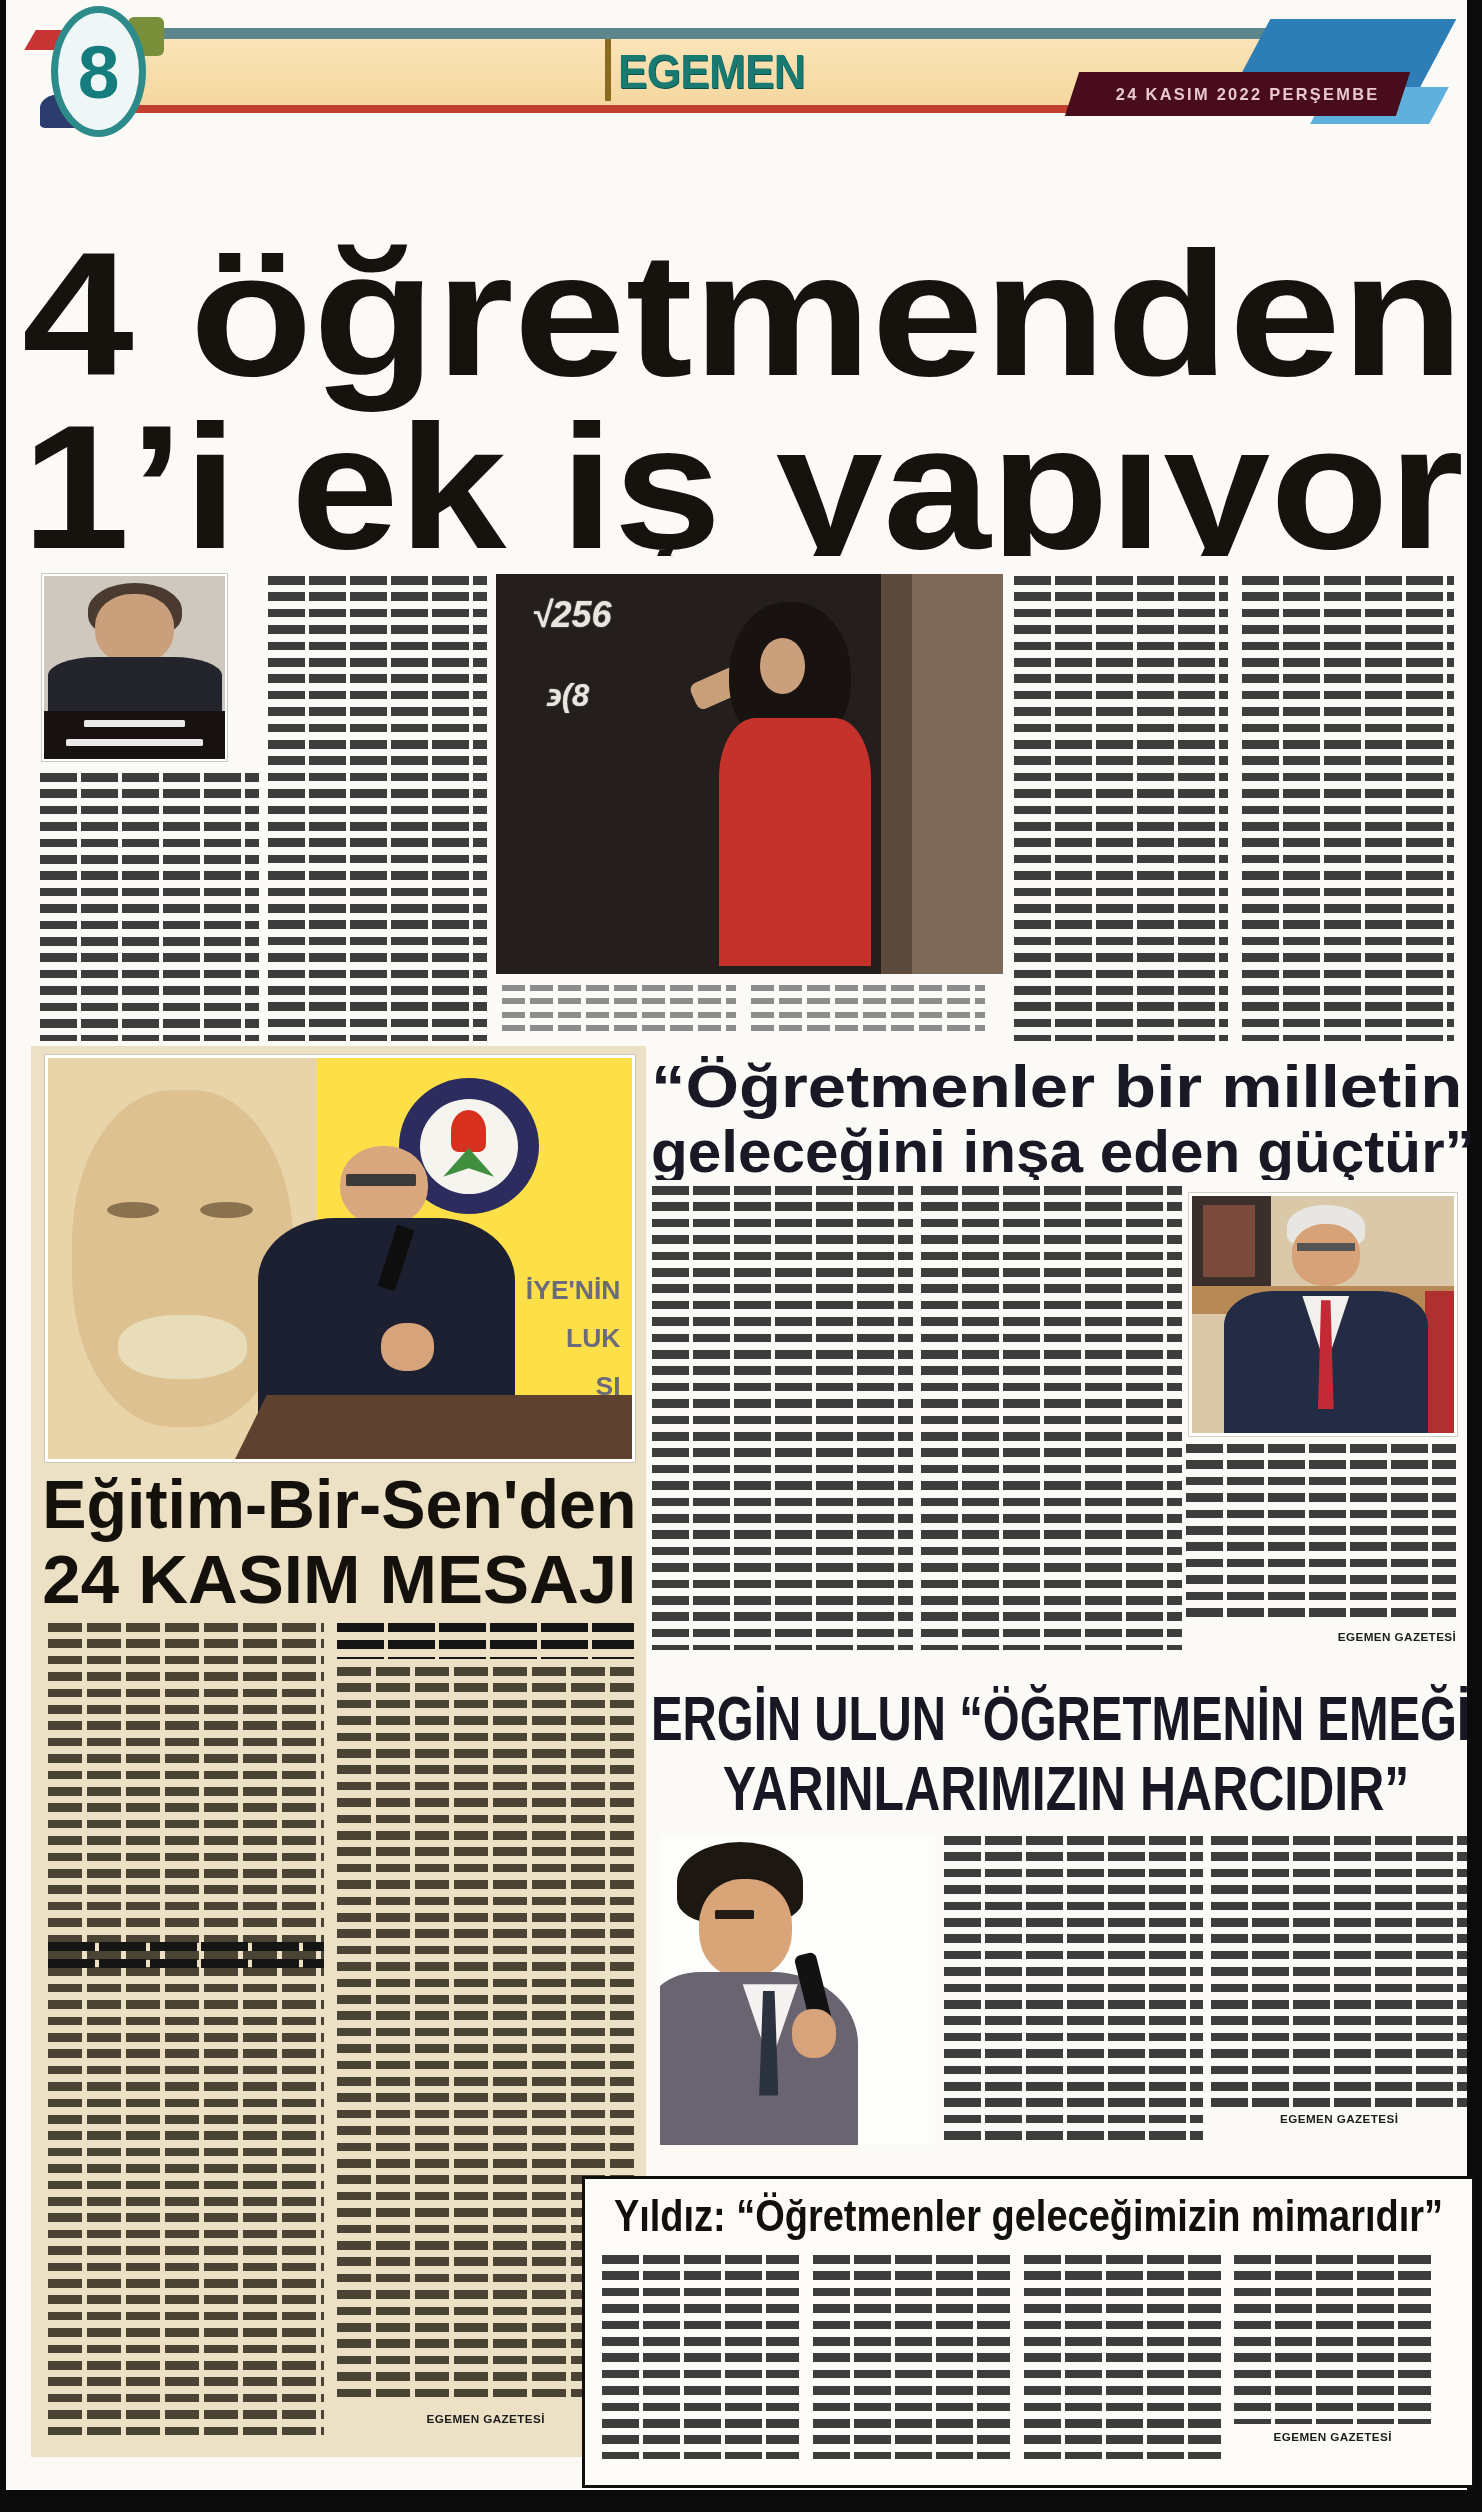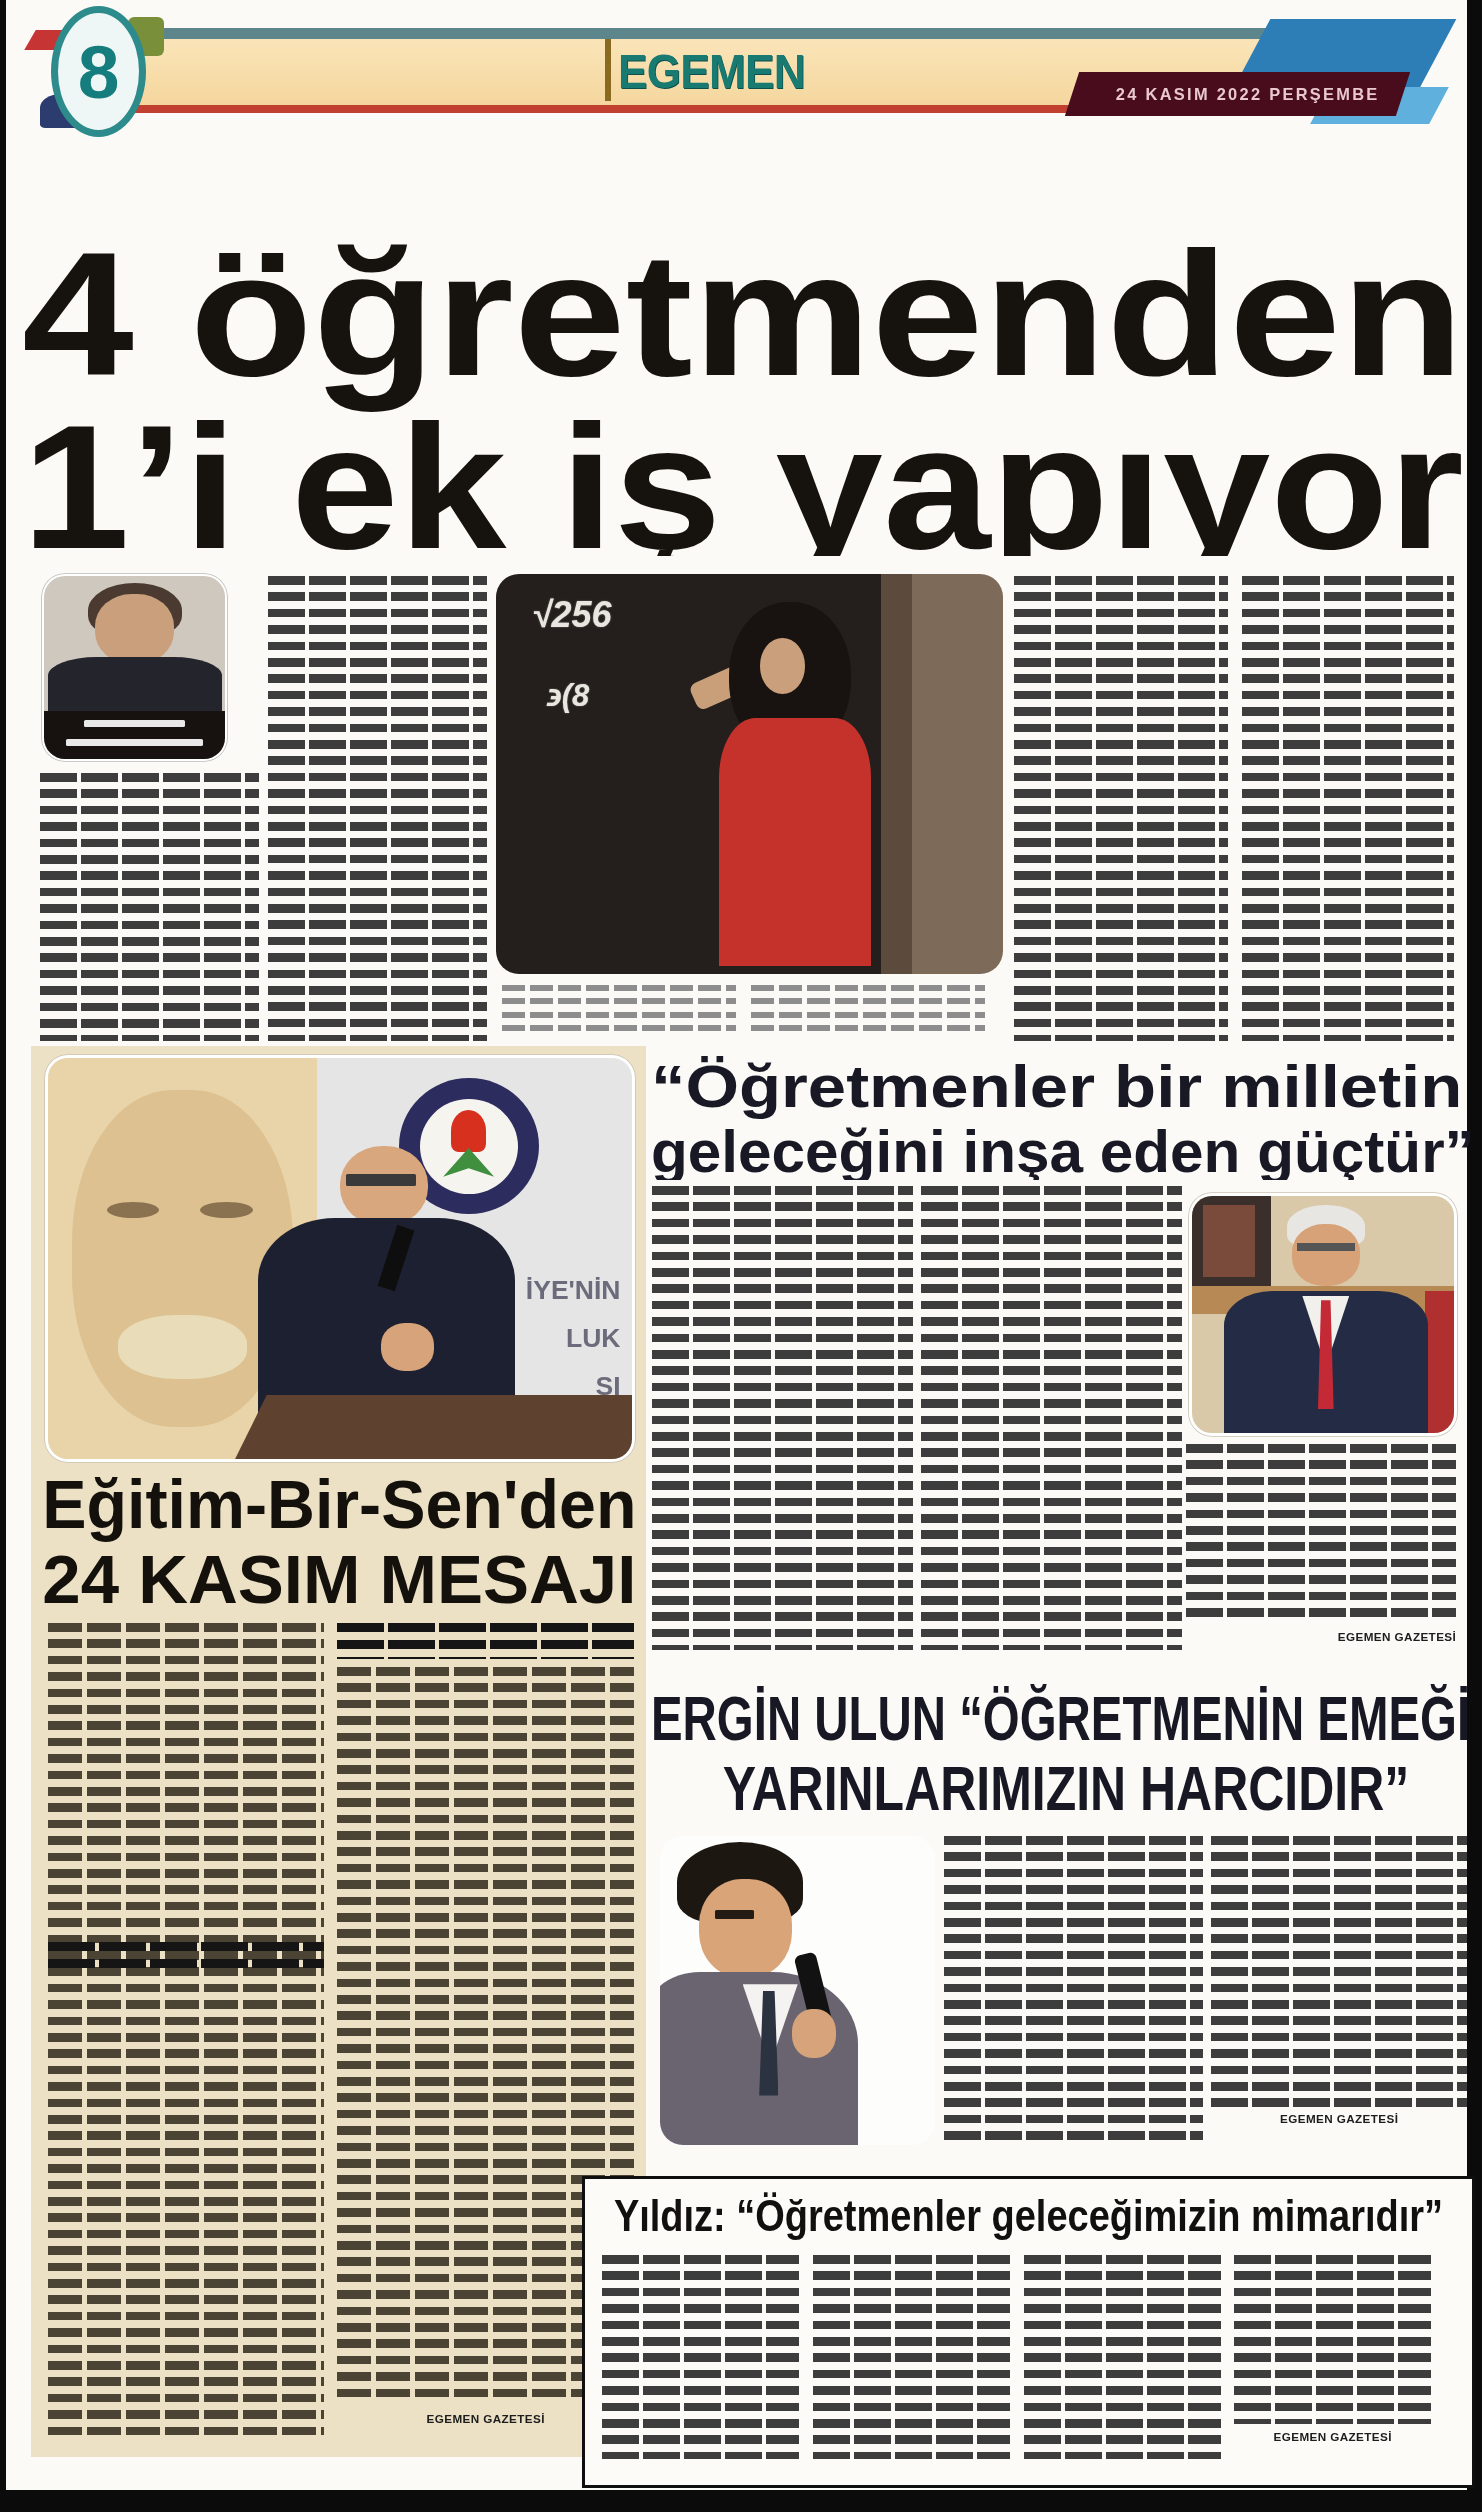--- a/index.html
+++ b/index.html
@@ -33,21 +33,21 @@
           display:flex;align-items:center;justify-content:center;}
   .badge8 span{color:#157d7d;font-size:75px;font-weight:bold;}
   .brand{color:#187a71;font-size:48px;font-weight:bold;letter-spacing:-0.8px;
          transform:scaleX(.92);transform-origin:left;text-shadow:0.8px 0.8px 0 #0d4f4a;}
   .ribbon{background:#480c1d;transform:skewX(-18deg);display:flex;align-items:center;
           justify-content:flex-end;}
   .ribbon span{transform:skewX(18deg);color:#e9c9cf;font-size:16.4px;font-weight:bold;
                letter-spacing:2.3px;padding-right:23.4px;}
 
   
-  .photo{overflow:hidden;border-radius:23px;}
+  .photo{overflow:hidden;}
   .wframe{border:3.9px solid #ffffff;box-shadow:0 0 0 0.8px #c9c2b2;}
 
   
   .headshot{background:#cfc8bf;}
   .hs-hair{position:absolute;left:24%;top:4%;width:52%;height:30%;background:#4a3a30;border-radius:50% 50% 40% 40%;}
   .hs-face{position:absolute;left:28%;top:10%;width:44%;height:38%;background:#c9a07b;border-radius:46%;}
   .hs-torso{position:absolute;left:2%;top:44%;width:96%;height:36%;background:#23242c;border-radius:28% 28% 0 0;}
   .hs-band{position:absolute;left:0;bottom:0;width:100%;height:26%;background:#17120f;}
   .hs-line{position:absolute;height:7px;background:#e9e9e9;border-radius:1.6px;}
 
@@ -55,21 +55,21 @@
   .bb{background:linear-gradient(90deg,#241f1d 0 76%,#5c4a3c 76% 82%,#7e6a59 82% 100%);}
   .bb-chalk{position:absolute;color:#e8e6df;font-style:italic;font-weight:bold;
             text-shadow:0 0 1.6px rgba(255,255,255,.5);}
   .bb-hair{position:absolute;left:46%;top:7%;width:24%;height:38%;background:#181210;border-radius:48%;}
   .bb-face{position:absolute;left:52%;top:16%;width:9%;height:14%;background:#caa07c;border-radius:50%;}
   .bb-arm{position:absolute;left:38%;top:22%;width:22%;height:7%;background:#c99f79;border-radius:7.8px;
           transform:rotate(-24deg);}
   .bb-sweater{position:absolute;left:44%;top:36%;width:30%;height:62%;background:#c5322c;border-radius:24% 24% 0 0;}
 
   
-  .pod{background:#e5e5e5;}
+  .pod{background:#fde047;}
   .pod-sepia{position:absolute;left:0;top:0;width:46%;height:100%;background:#e9d4a9;}
   .pod-facebg{position:absolute;left:4%;top:8%;width:38%;height:84%;background:#ddc190;border-radius:45%;}
   .pod-eye{position:absolute;width:9%;height:4%;background:#8a7250;border-radius:50%;}
   .pod-mouthshade{position:absolute;left:12%;top:64%;width:22%;height:16%;background:#e9ddb9;border-radius:45%;}
   .pod-logo{position:absolute;left:60%;top:5%;width:24%;height:34%;border-radius:50%;
             background:#2c2c5e;display:flex;align-items:center;justify-content:center;}
   .pod-logo-in{width:70%;height:70%;border-radius:50%;background:#f6f4ef;position:relative;}
   .pod-tulip{position:absolute;left:32%;top:12%;width:36%;height:44%;background:#d7301f;
              border-radius:50% 50% 20% 20%;}
   .pod-leaf{position:absolute;left:24%;top:52%;width:52%;height:30%;background:#3f8f3f;

